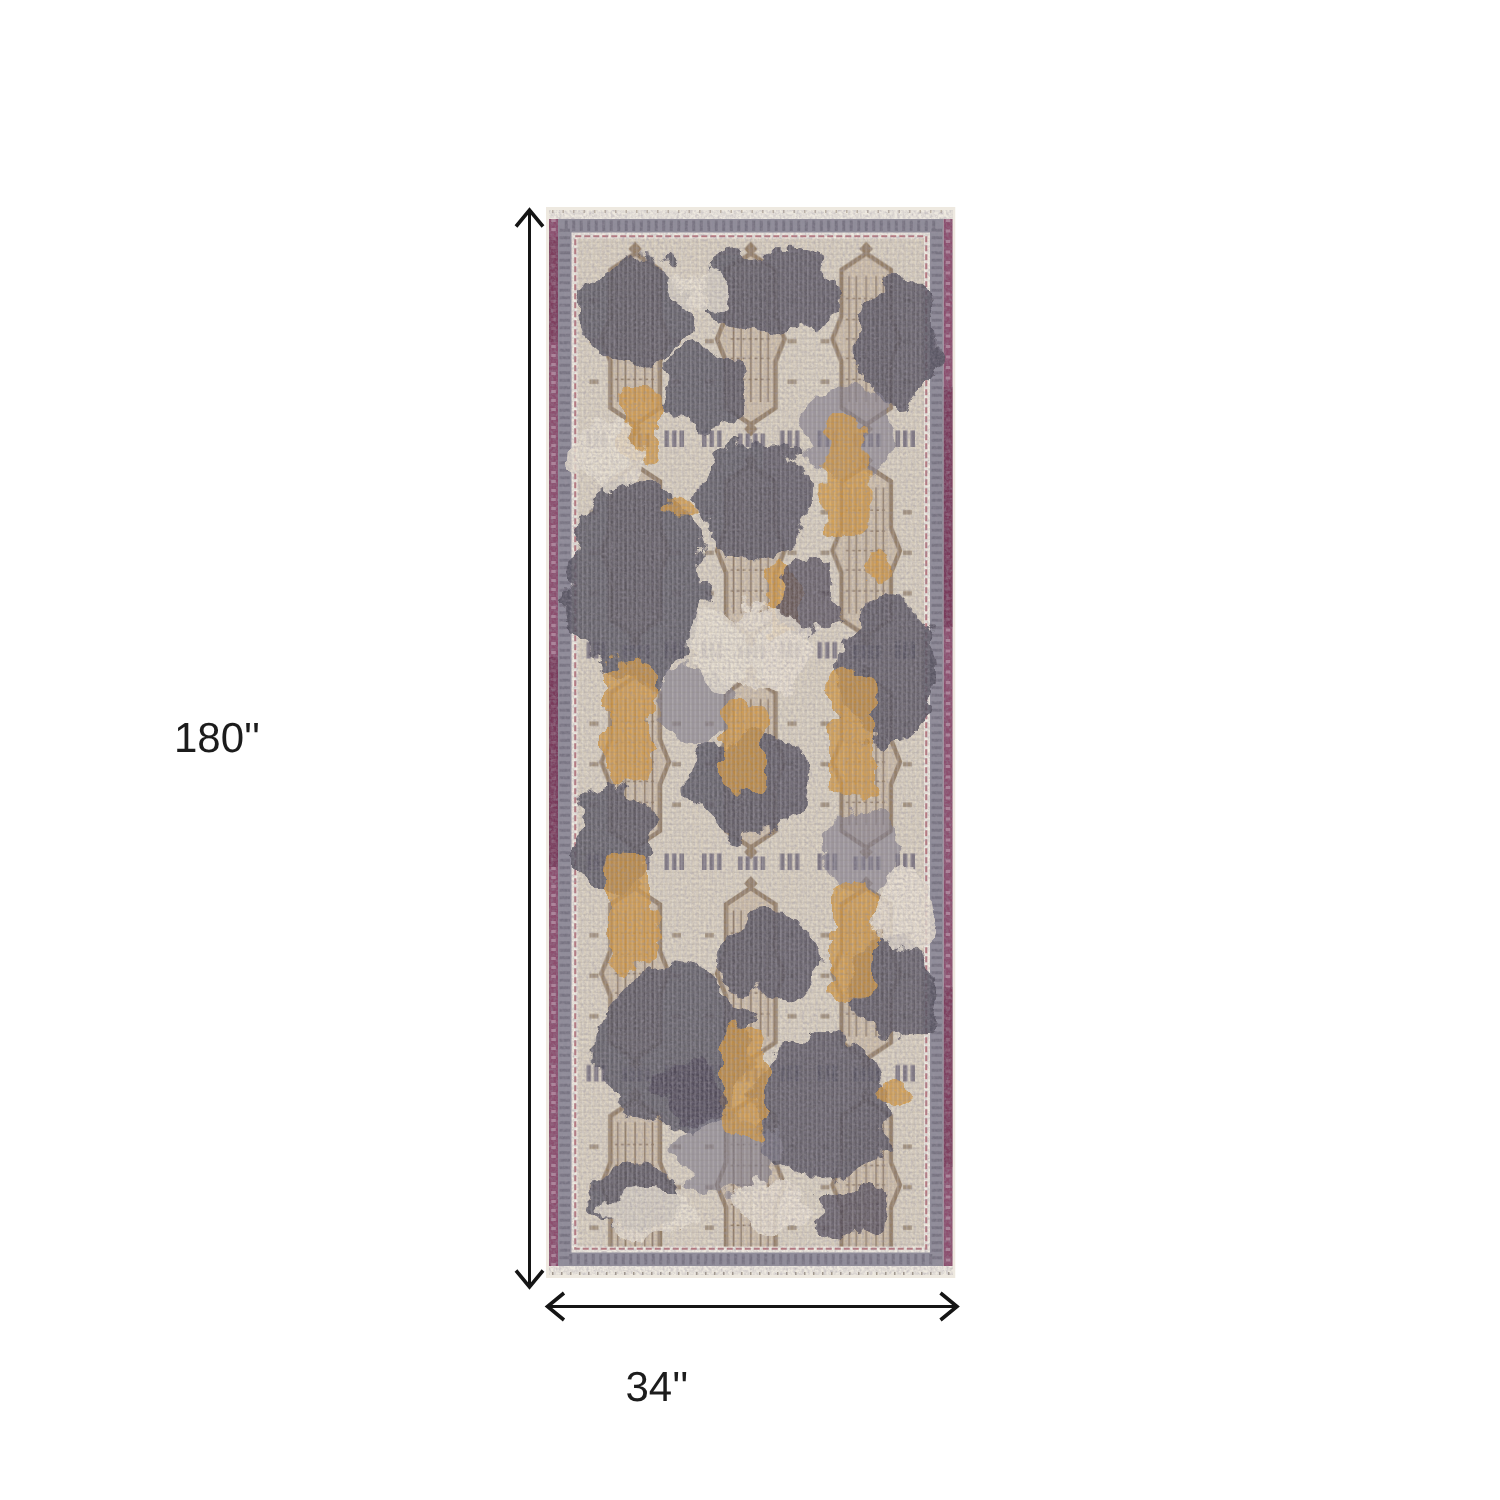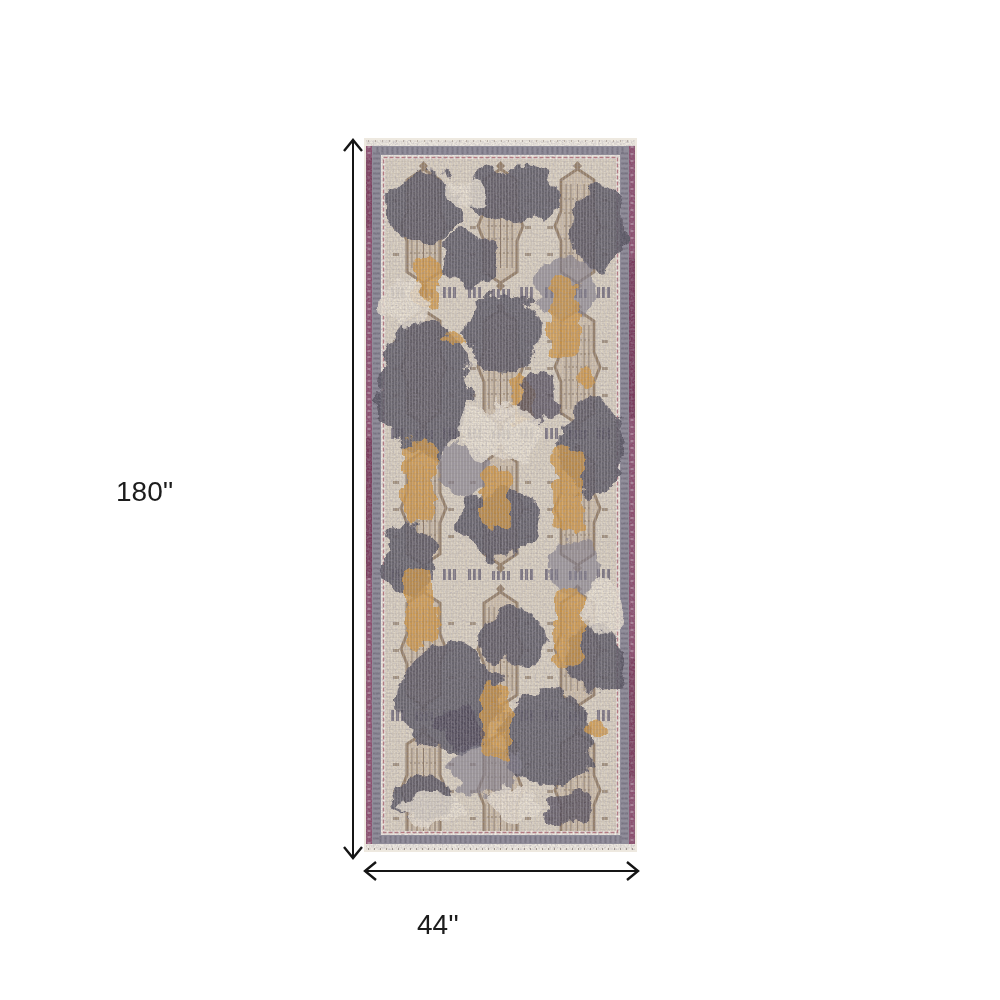--- a/index.html
+++ b/index.html
@@ -189,15 +189,15 @@
   </svg>
 
   <svg class="h-arrow" viewBox="0 0 279 26" xmlns="http://www.w3.org/2000/svg">
     <path d="M4 13 L275 13" stroke="#151515" stroke-width="2" fill="none"></path>
     <path d="M14 4 L3 13 L14 22" stroke="#151515" stroke-width="2.4" fill="none"></path>
     <path d="M265 4 L276 13 L265 22" stroke="#151515" stroke-width="2.4" fill="none"></path>
   </svg>
 
   <div class="dim-label height-label">180''</div>
 
-  <div class="dim-label width-label">44''</div>
+  <div class="dim-label width-label">34''</div>
 
 </div>
 
 </body></html>

